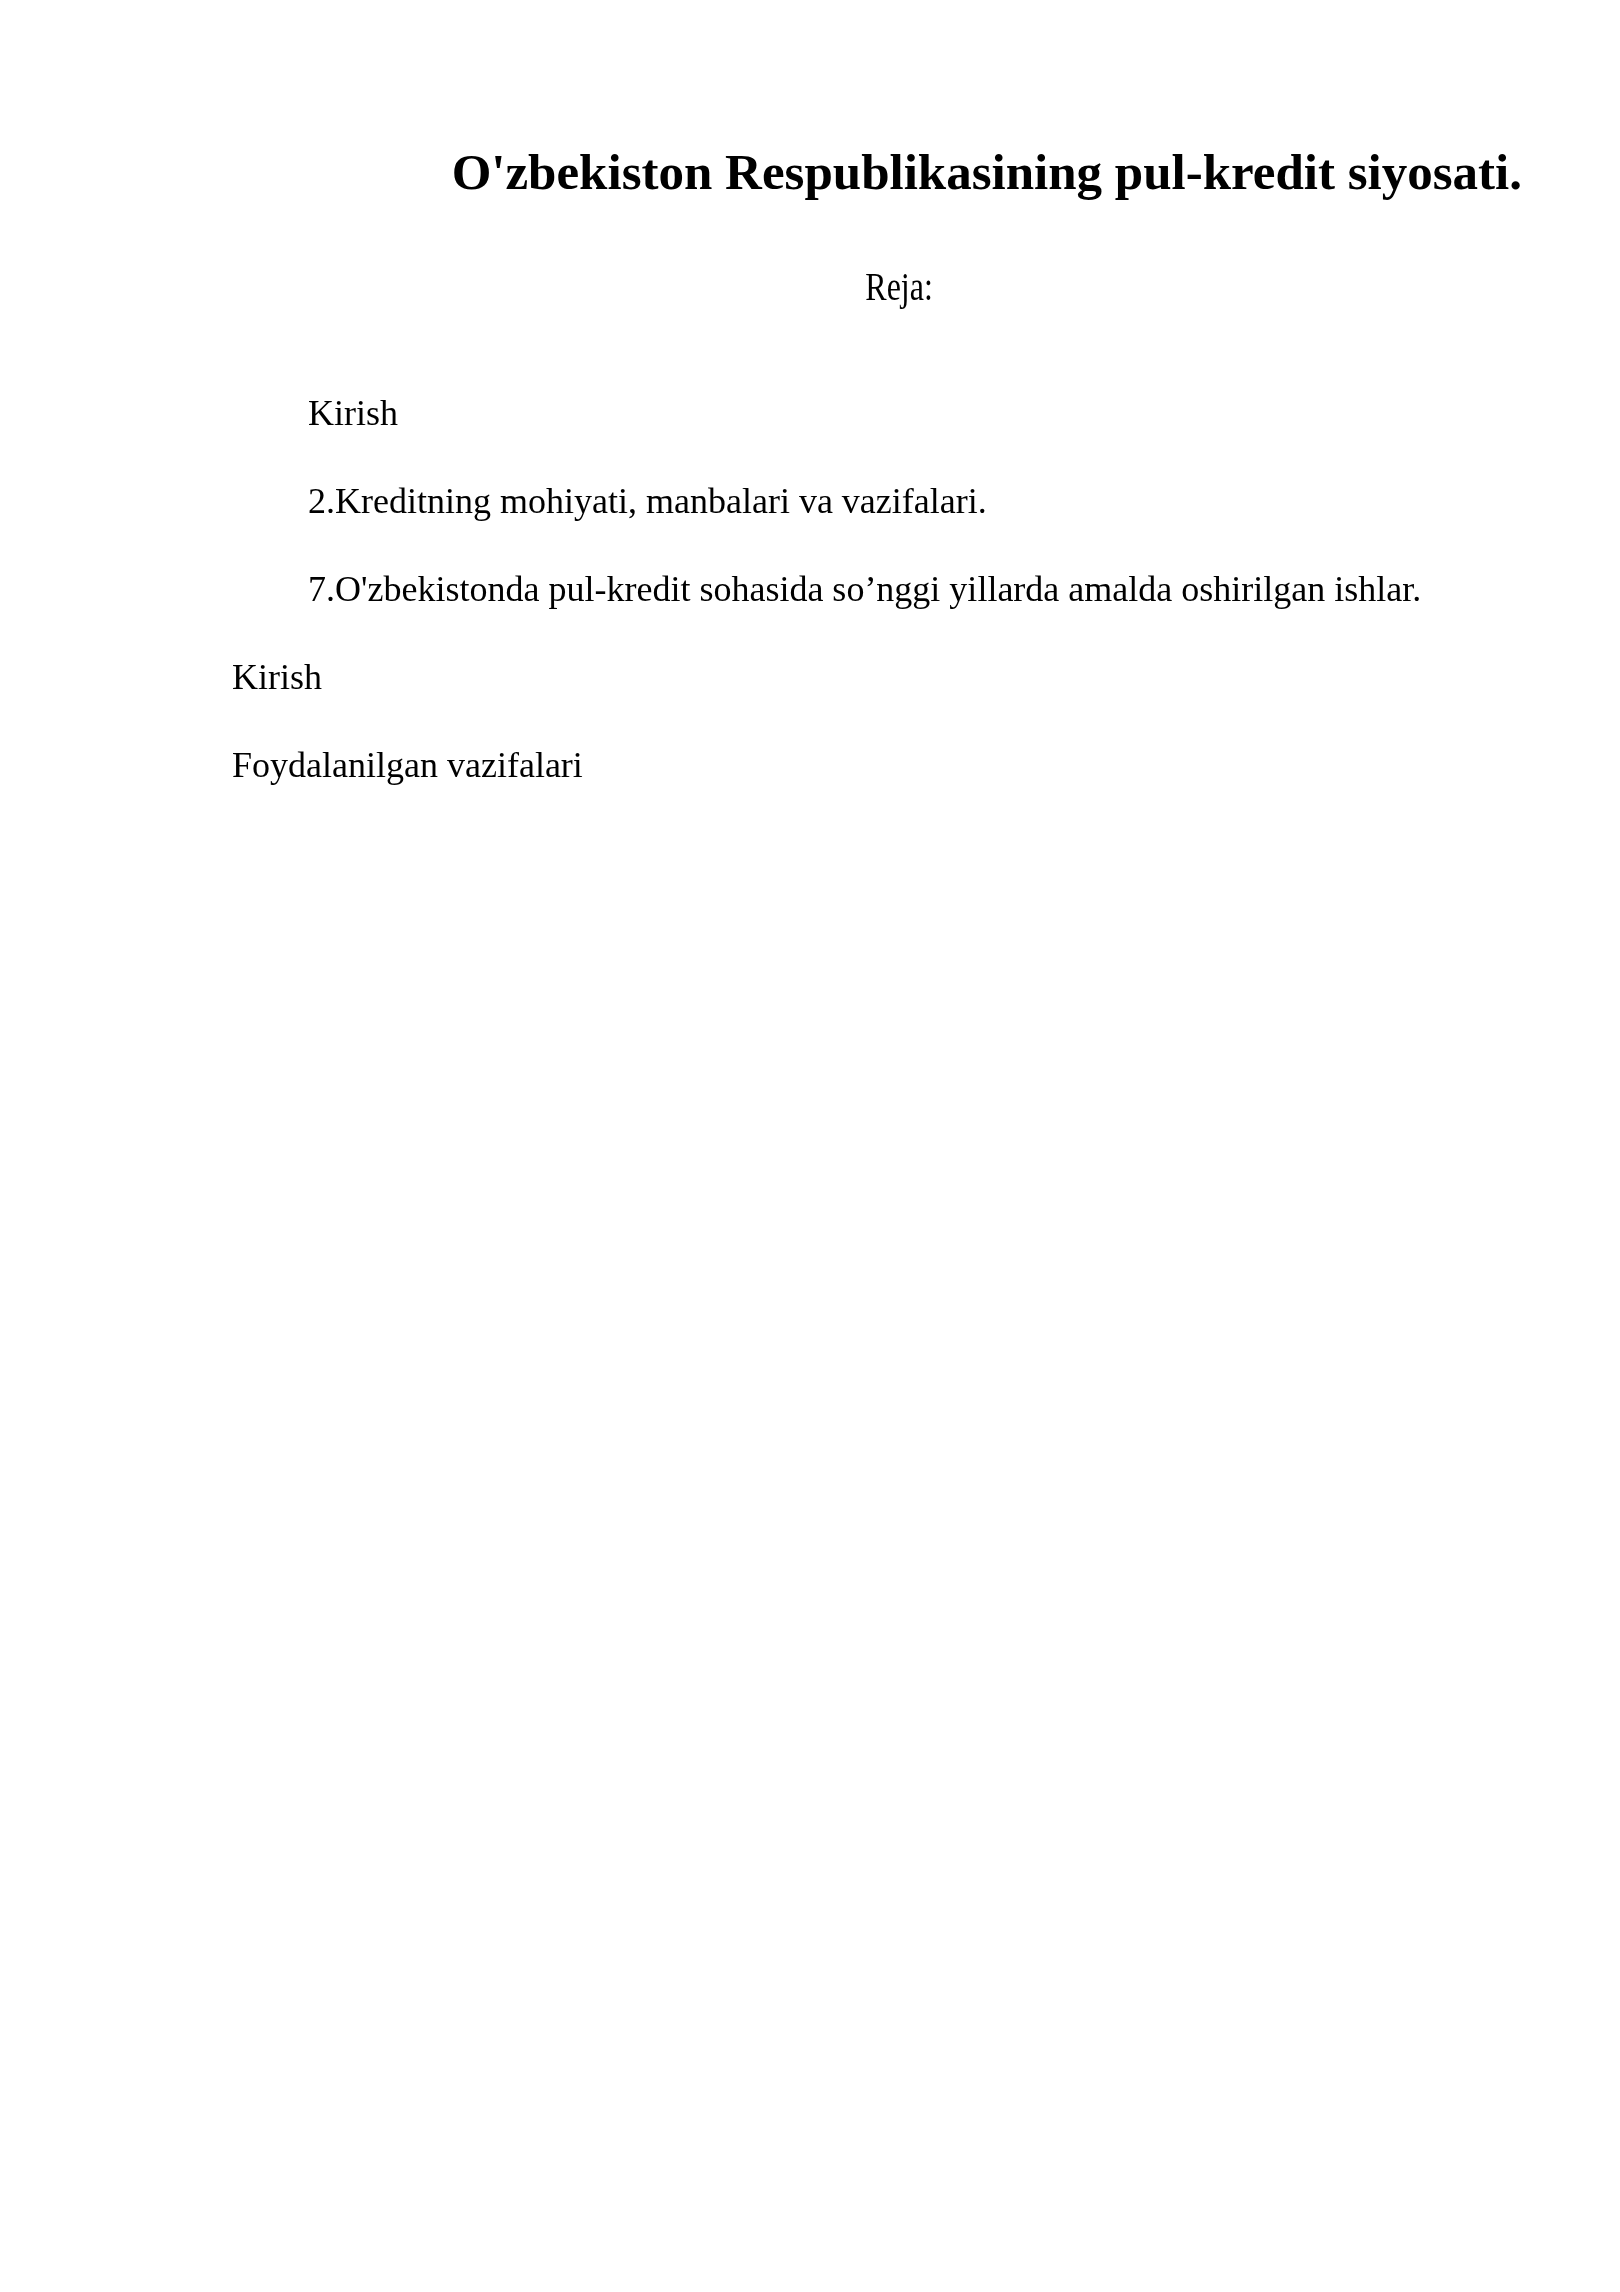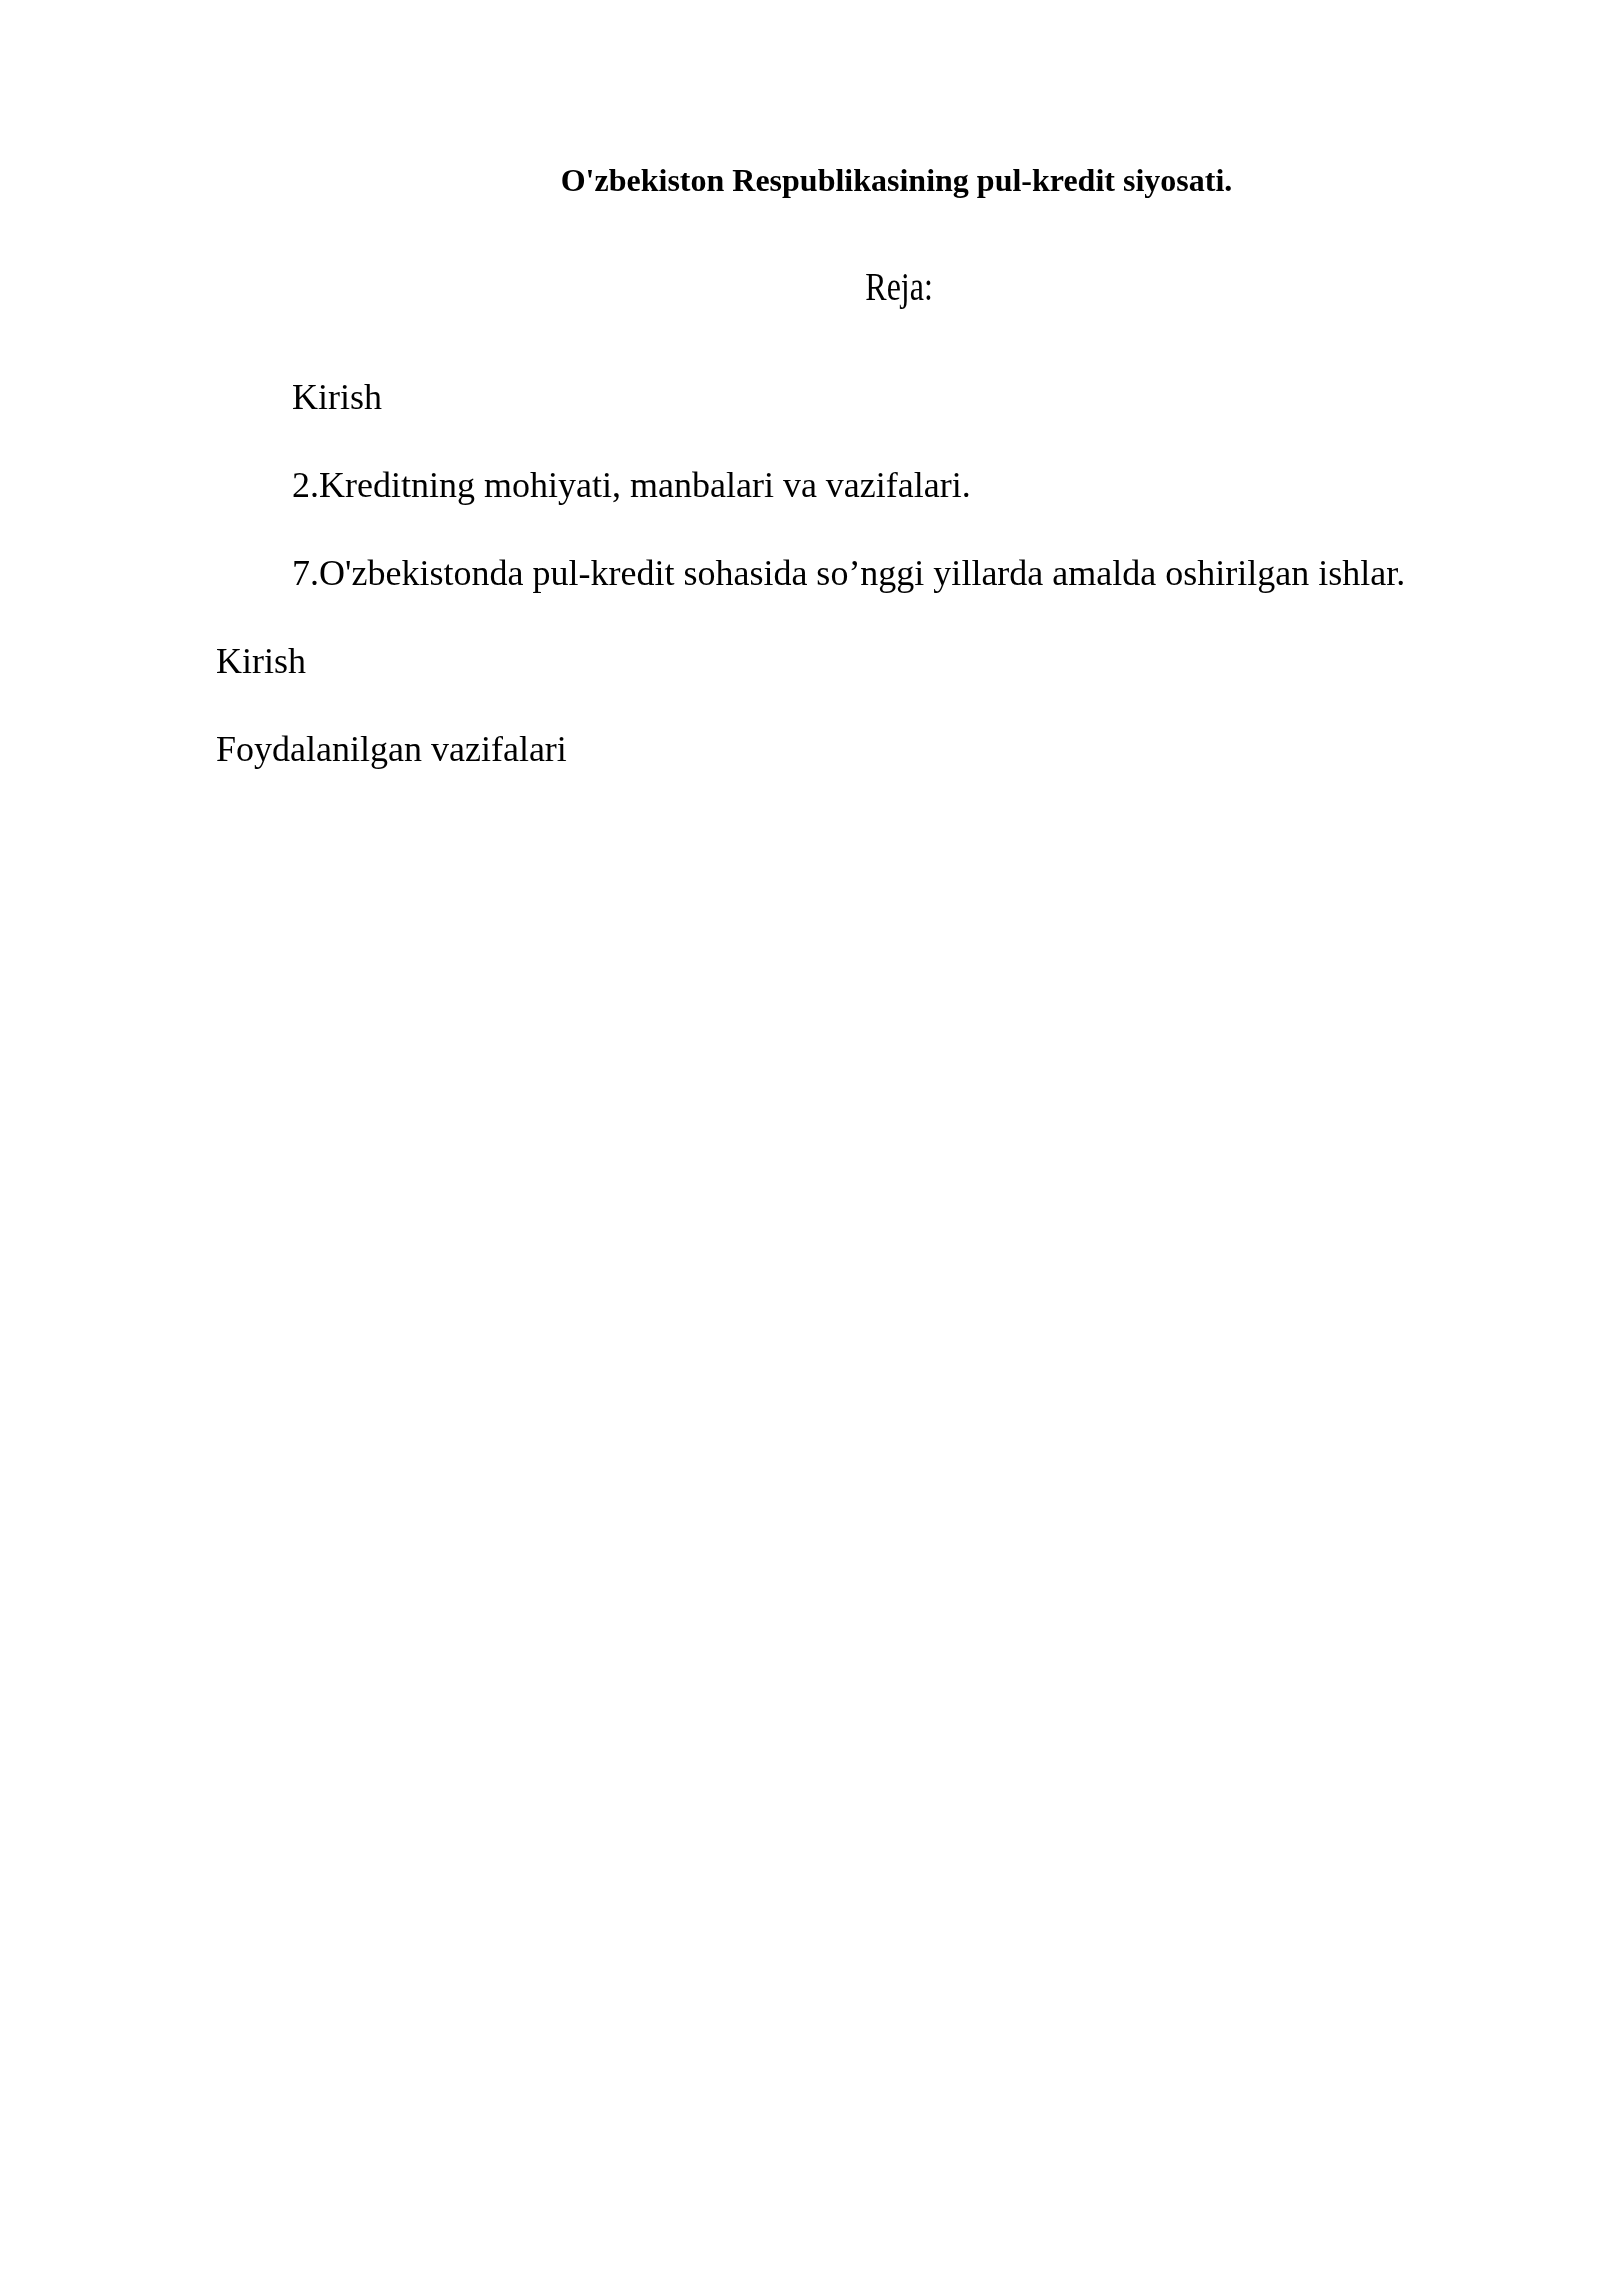--- a/index.html
+++ b/index.html
@@ -19,25 +19,25 @@
       position: absolute;
       left: 216px;
       top: 0;
       width: 1306px;
     }
     .title {
       position: absolute;
       top: 143px;
       left: 0;
       width: 1306px;
-      text-align: center;
+      text-align: right;
       font-weight: bold;
-      font-size: 32px;
+      font-size: 51px;
       line-height: 59px;
-      margin: 8px;
+      margin: 0;
       padding-left: 39px;
       box-sizing: border-box;
     }
     .subtitle {
       position: absolute;
       top: 257px;
       left: 0;
       width: 1306px;
       text-align: center;
       font-size: 39px;
@@ -46,21 +46,21 @@
       padding-left: 39px;
       box-sizing: border-box;
       transform: scaleX(0.82);
       transform-origin: 56% 50%;
     }
     .toc {
       position: absolute;
       top: 353px;
       left: 0;
       width: 1306px;
-      margin: 0;
+      margin: 16px;
       padding: 0;
       list-style: none;
       font-size: 36px;
       line-height: 88px;
     }
     .toc li {
       margin: 0;
       padding: 0;
       text-align: justify;
     }

